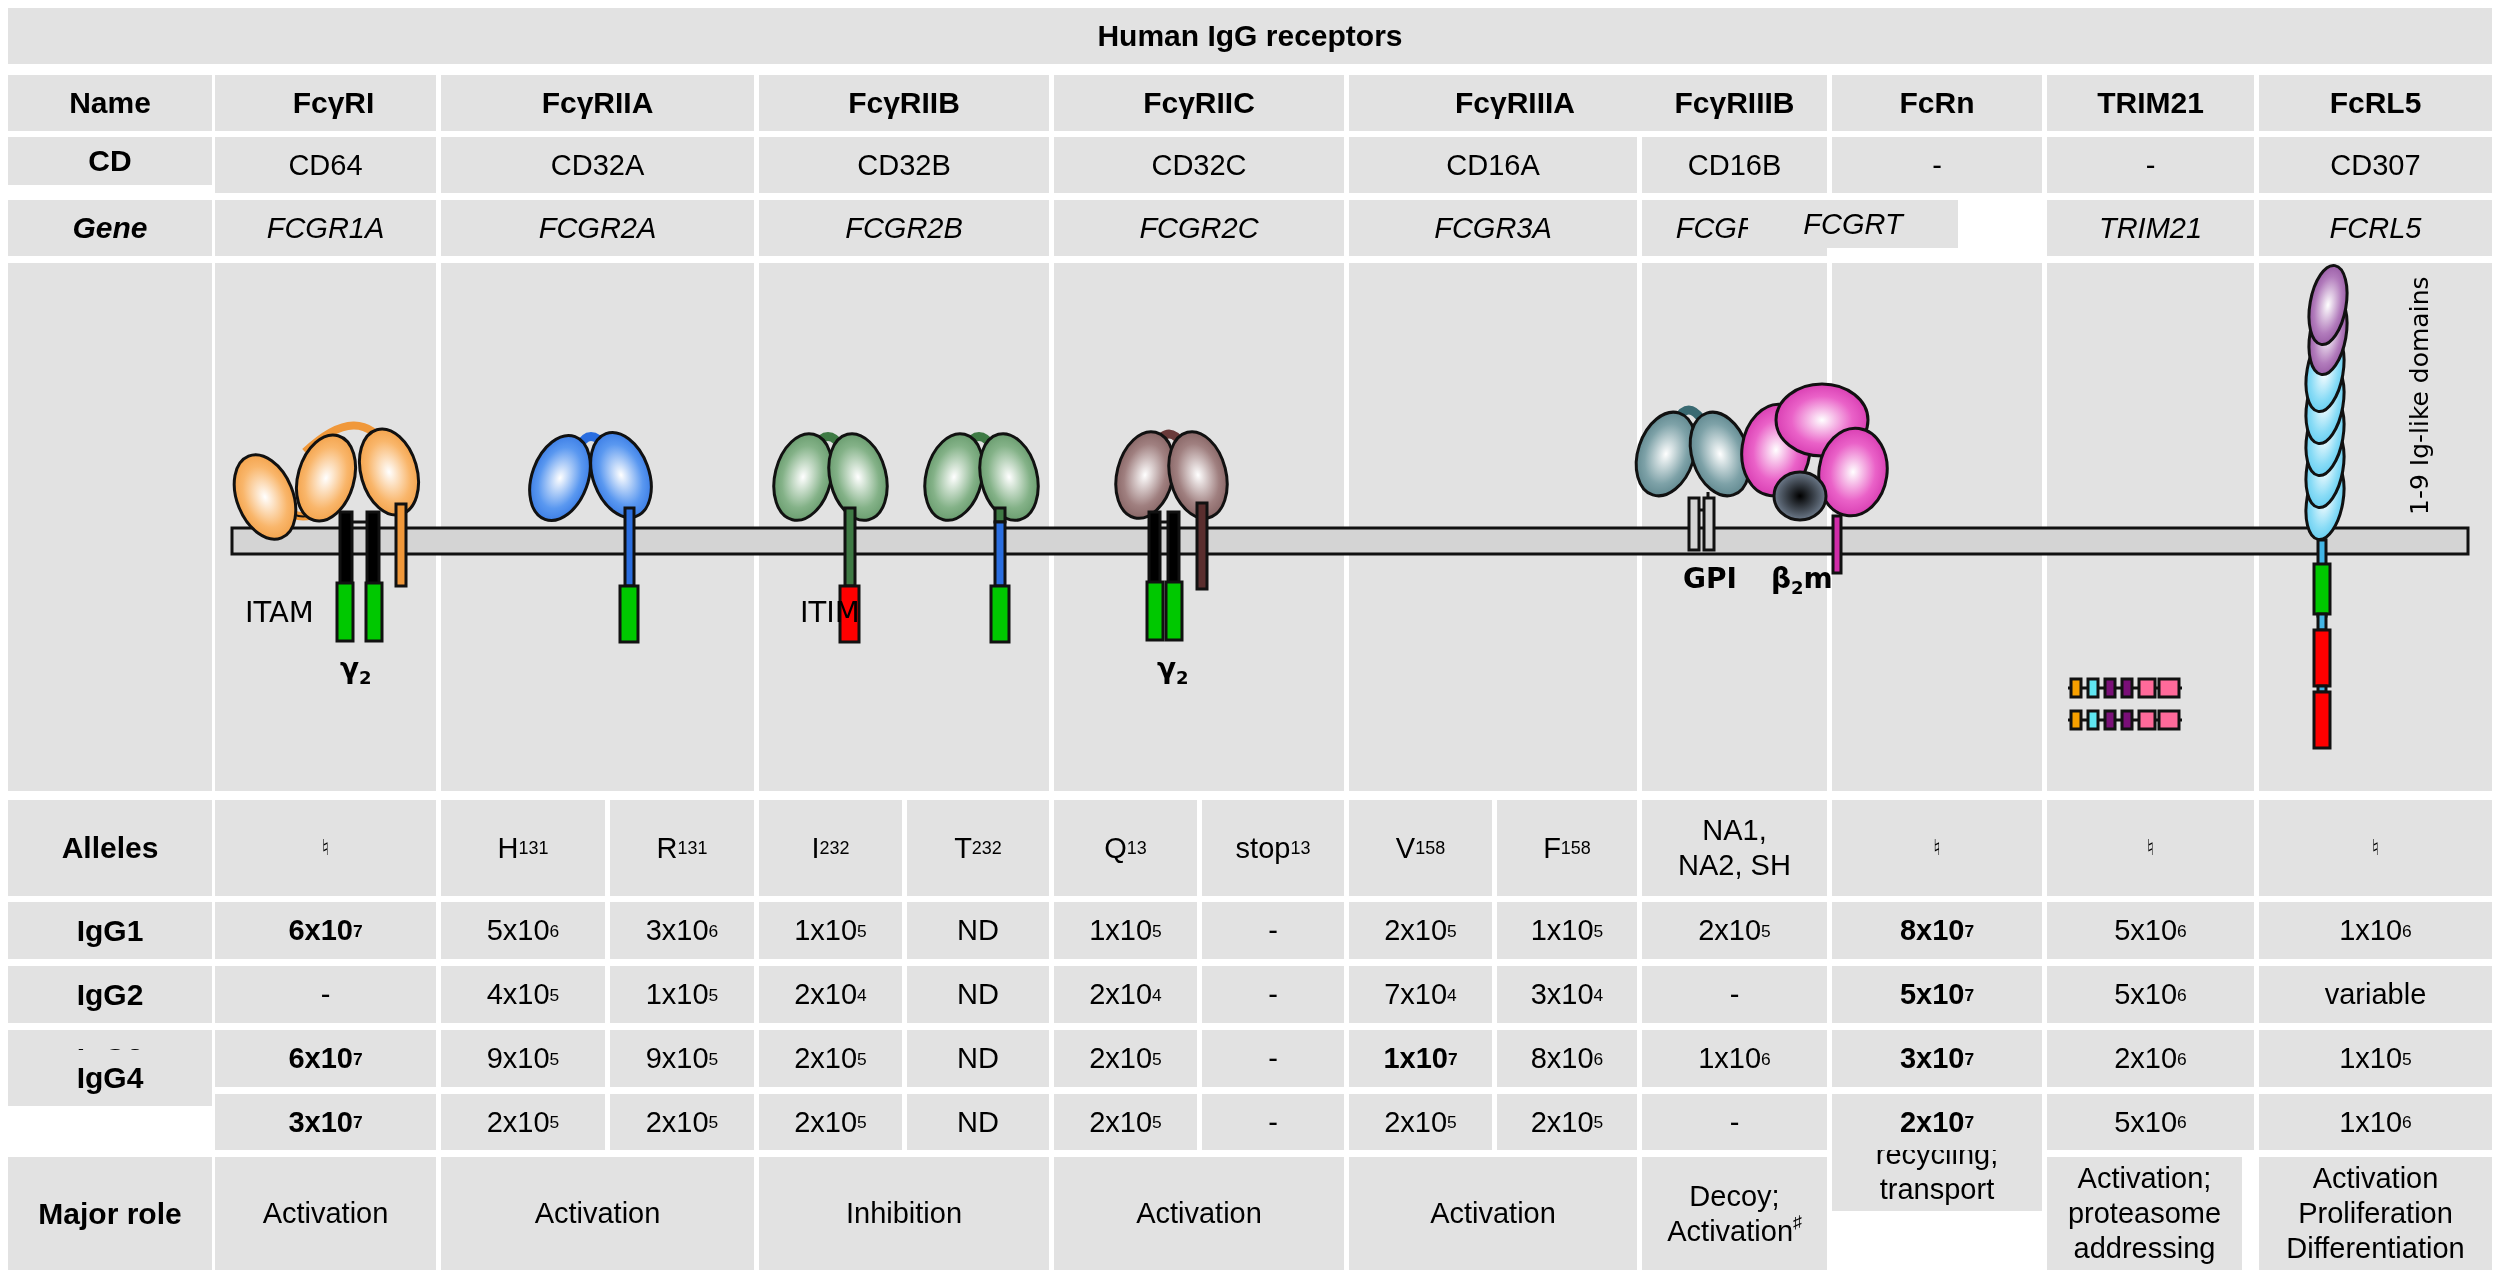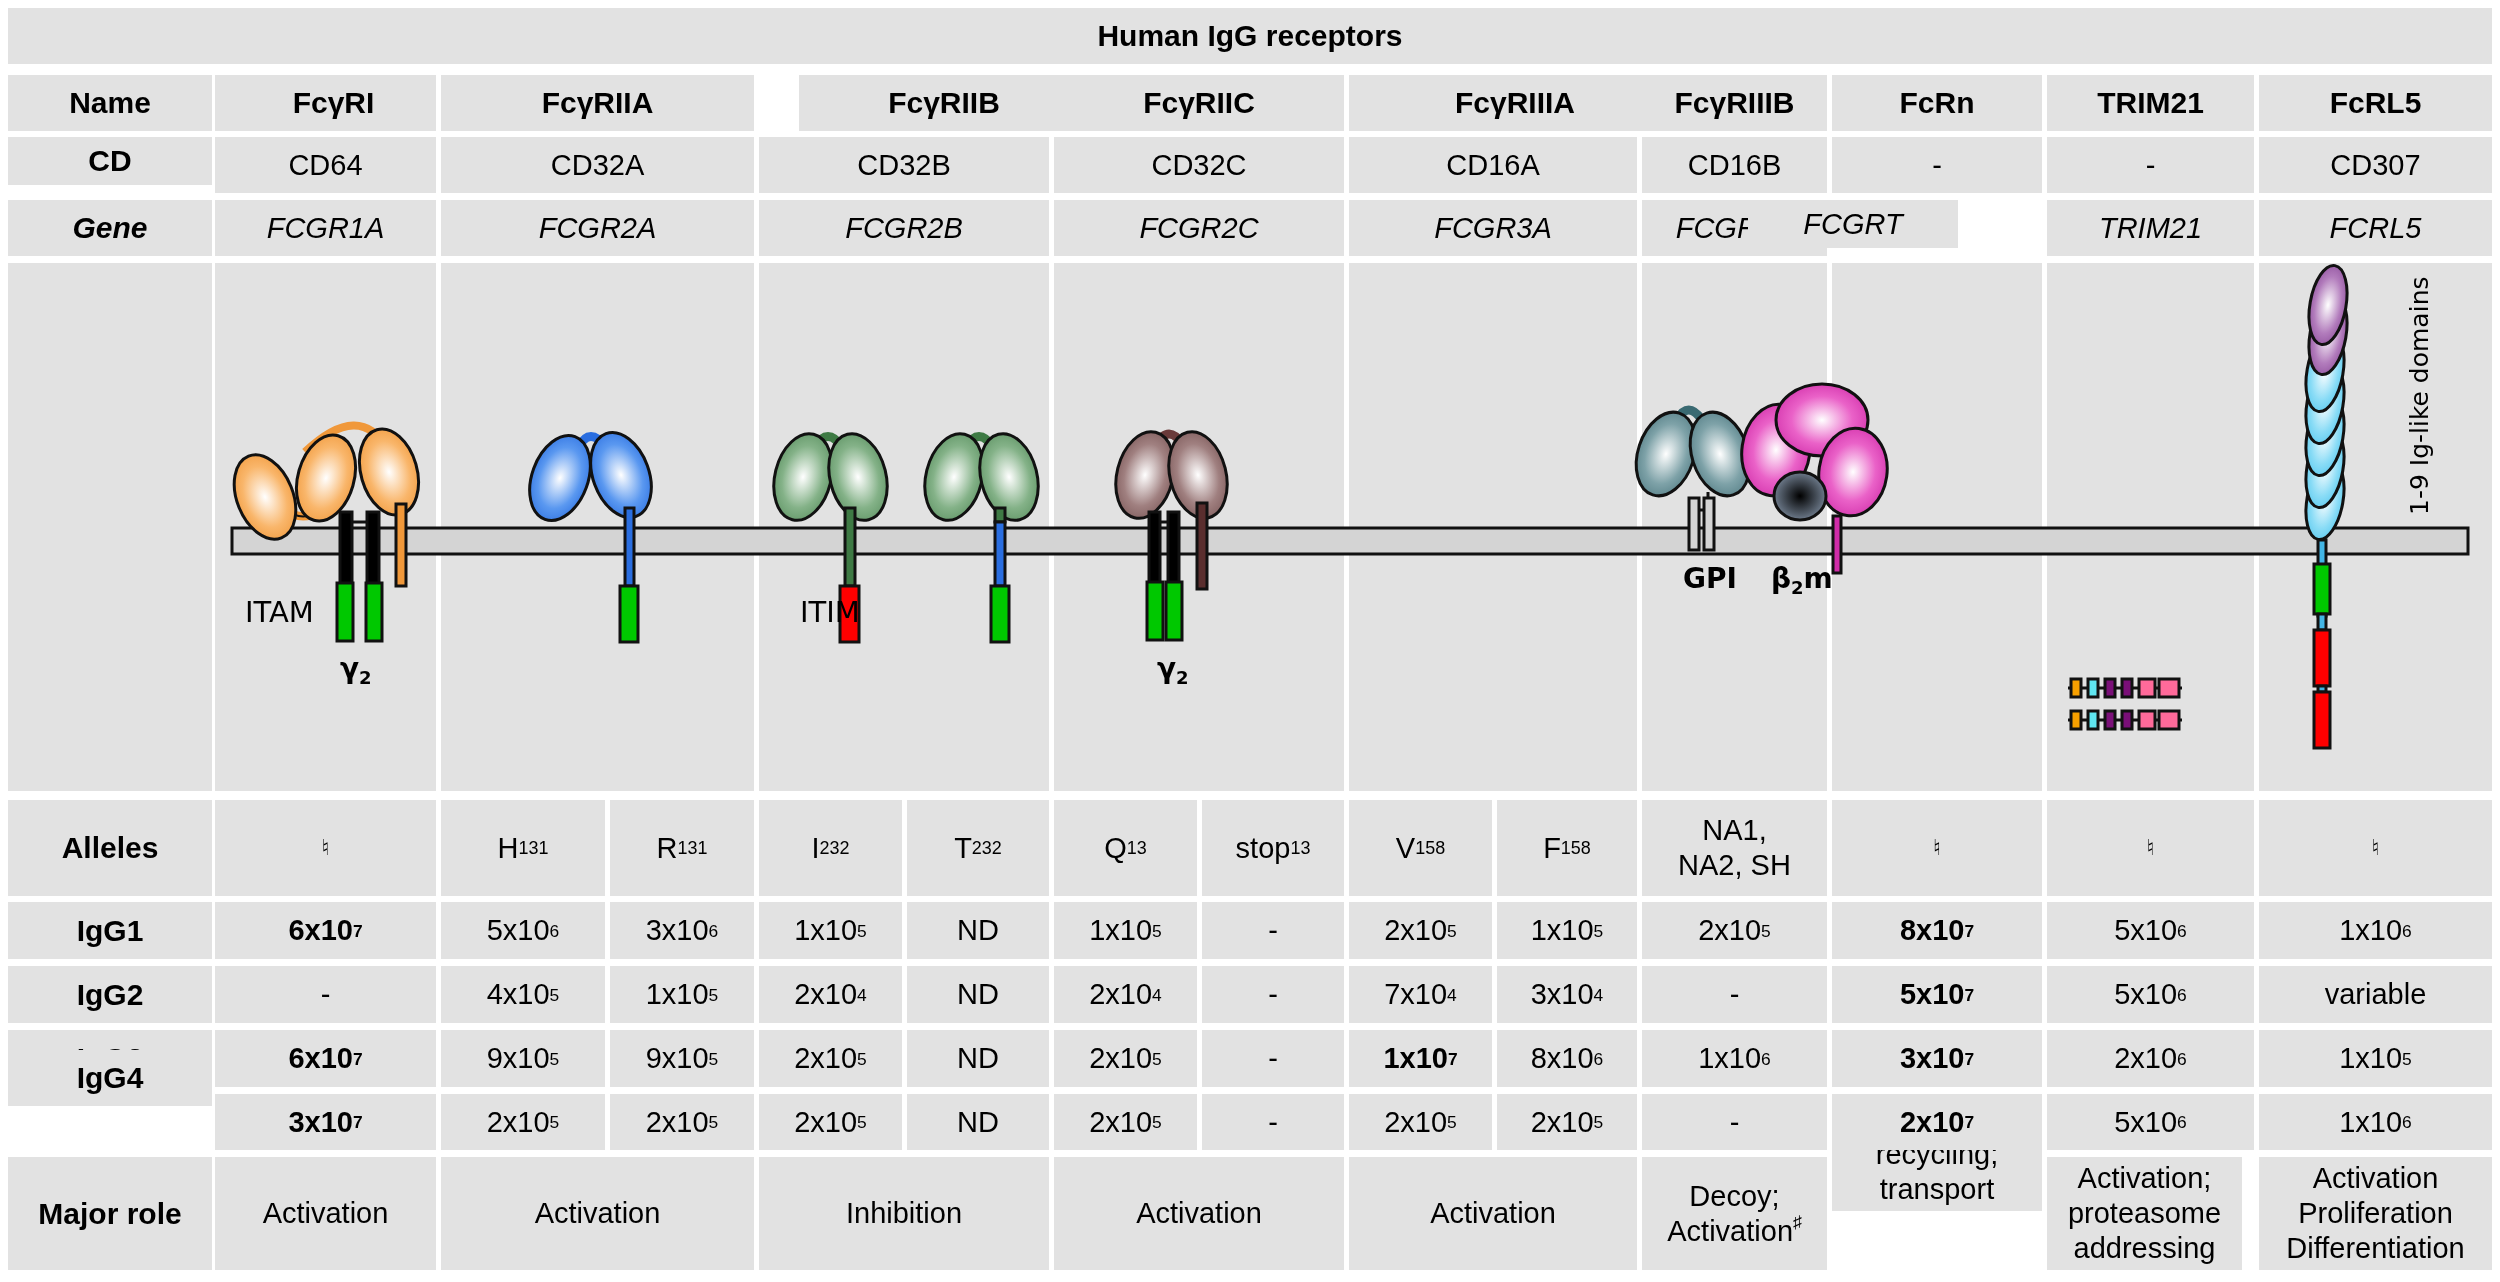--- a/index.html
+++ b/index.html
@@ -34,21 +34,21 @@
     <div class="cell hdr" style="left: 215px; width: 221px; top: 75px; height: 56px; padding-left: 16px;">FcγRI</div>
     <div class="cell " style="left: 215px; width: 221px; top: 137px; height: 56px;">CD64</div>
     <div class="cell i" style="left: 215px; width: 221px; top: 200px; height: 56px;">FCGR1A</div>
     <div class="cell " style="left: 215px; width: 221px; top: 263px; height: 528px;"></div>
     <div class="cell " style="left: 215px; width: 221px; top: 1157px; height: 113px;">Activation</div>
     <div class="cell hdr" style="left: 441px; width: 313px; top: 75px; height: 56px;">FcγRIIA</div>
     <div class="cell " style="left: 441px; width: 313px; top: 137px; height: 56px;">CD32A</div>
     <div class="cell i" style="left: 441px; width: 313px; top: 200px; height: 56px;">FCGR2A</div>
     <div class="cell " style="left: 441px; width: 313px; top: 263px; height: 528px;"></div>
     <div class="cell " style="left: 441px; width: 313px; top: 1157px; height: 113px;">Activation</div>
-    <div class="cell hdr" style="left: 759px; width: 290px; top: 75px; height: 56px; margin-left: 40px;">FcγRIIB</div>
+    <div class="cell hdr" style="left: 759px; width: 290px; top: 75px; height: 56px;">FcγRIIB</div>
     <div class="cell " style="left: 759px; width: 290px; top: 137px; height: 56px;">CD32B</div>
     <div class="cell i" style="left: 759px; width: 290px; top: 200px; height: 56px;">FCGR2B</div>
     <div class="cell " style="left: 759px; width: 290px; top: 263px; height: 528px;"></div>
     <div class="cell " style="left: 759px; width: 290px; top: 1157px; height: 113px;">Inhibition</div>
     <div class="cell hdr" style="left: 1054px; width: 290px; top: 75px; height: 56px;">FcγRIIC</div>
     <div class="cell " style="left: 1054px; width: 290px; top: 137px; height: 56px;">CD32C</div>
     <div class="cell i" style="left: 1054px; width: 290px; top: 200px; height: 56px;">FCGR2C</div>
     <div class="cell " style="left: 1054px; width: 290px; top: 263px; height: 528px;"></div>
     <div class="cell " style="left: 1054px; width: 290px; top: 1157px; height: 113px;">Activation</div>
     <div class="cell hdr" style="left: 1349px; width: 332px; top: 75px; height: 56px;">FcγRIIIA</div>

